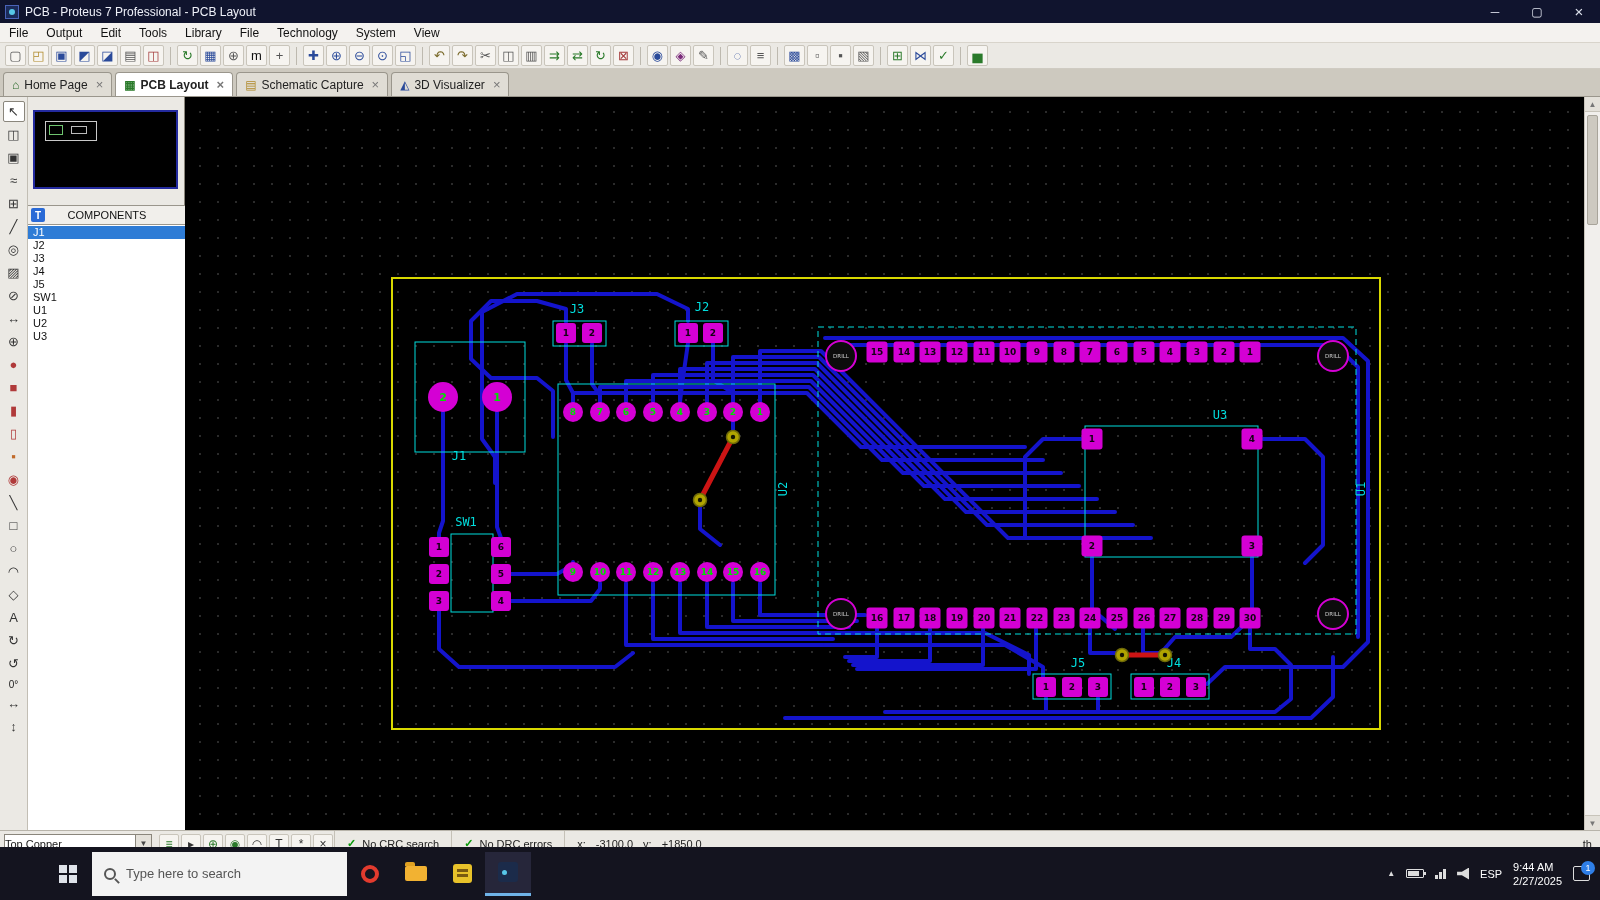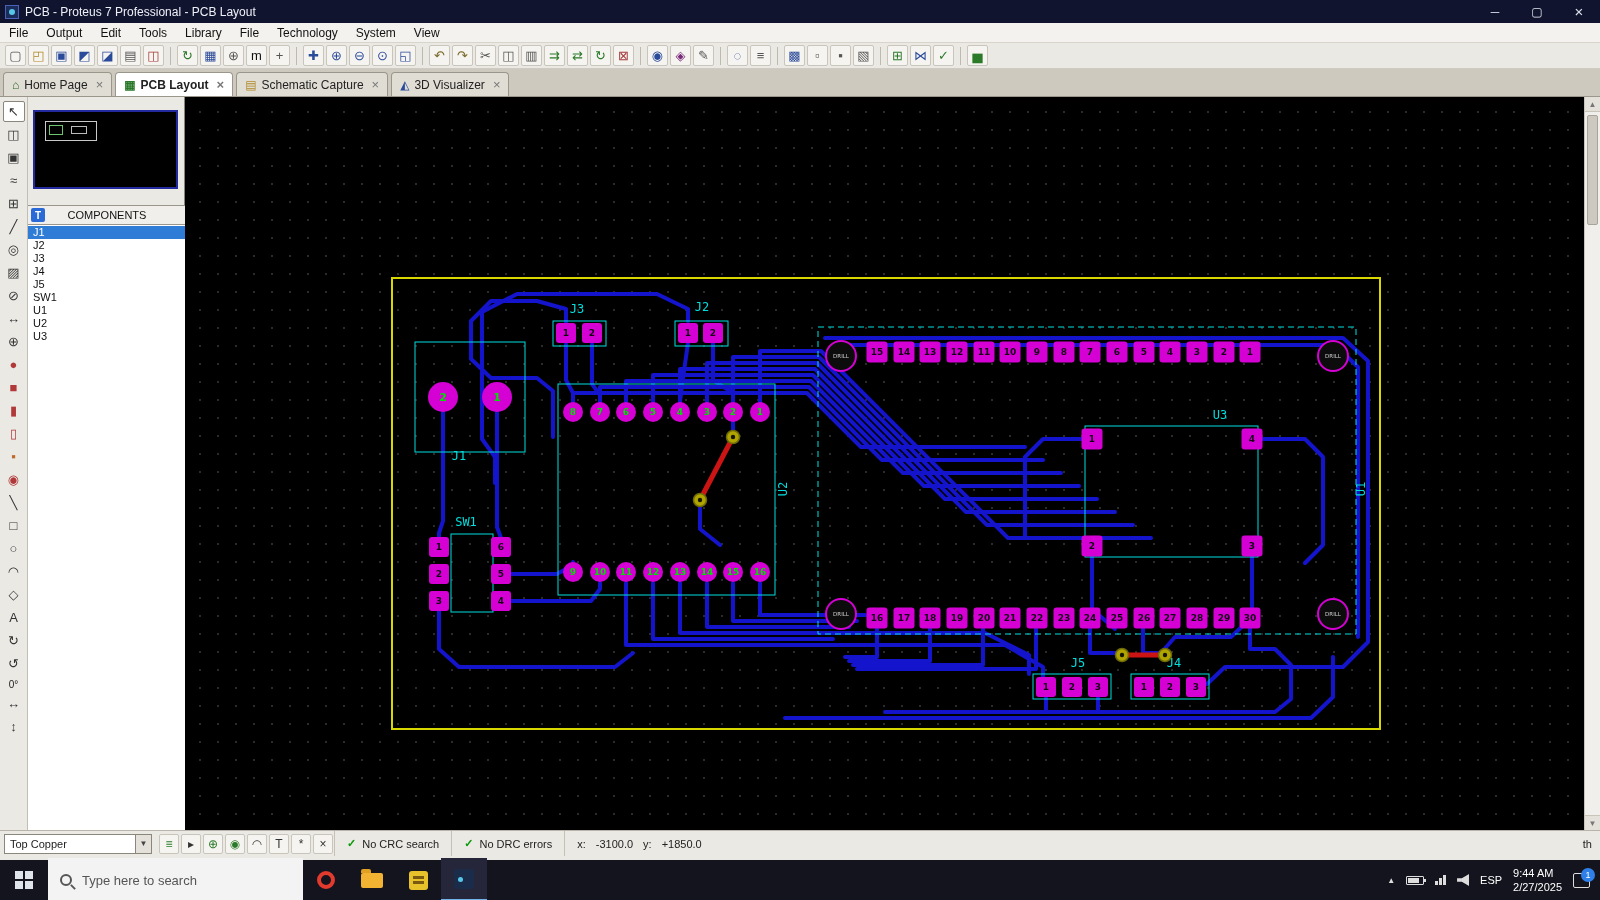--- a/index.html
+++ b/index.html
@@ -55,31 +55,31 @@
 
   
   .vscroll { position:absolute; right:0; top:97px; width:16px; bottom:70px; background:#f1efec; border-left:1px solid #c8c4ba; font-size:8px; color:#777; }
   .vs-arrow { height:15px; display:flex; align-items:center; justify-content:center; background:#e4e1da; border-bottom:1px solid #c8c4ba; }
   .vs-arrow.down { position:absolute; bottom:0; left:0; right:0; border-top:1px solid #c8c4ba; border-bottom:none; }
   .vs-thumb { position:absolute; left:2px; top:18px; width:11px; height:110px; background:#cdc9c0; border:1px solid #a8a49a; border-radius:2px; }
 
   
   .statusbar { position:absolute; left:0; bottom:44px; width:1600px; height:26px; background:#ebe9e4; border-top:1px solid #b8b4aa; display:flex; align-items:center; font-size:11px; color:#222; }
   .layer-select { width:148px; height:20px; margin-left:4px; background:#fff; border:1px solid #8a867c; display:flex; align-items:center; }
-  .layer-select .ltext { flex:1; padding-left:5px; }
+  .layer-select .ltext { flex:1; }
   .layer-select .larrow { width:16px; height:18px; background:#e4e1da; border-left:1px solid #8a867c; display:flex; align-items:center; justify-content:center; font-size:8px; color:#444; }
   .sb-tools { display:flex; margin-left:6px; }
   .sb-icon { width:20px; height:20px; display:flex; align-items:center; justify-content:center; font-size:12px; margin:0 1px; background:#f6f4f0; border:1px solid #c9c5bb; border-radius:2px; }
   .sb-cell { border-left:1px solid #c5c1b7; height:100%; display:flex; align-items:center; padding:0 12px; white-space:nowrap; }
   .sb-check { color:#0a9a0a; font-weight:bold; margin-right:6px; }
   .sb-coords span { margin-right:10px; }
   .sb-right { margin-left:auto; padding-right:8px; }
 
   
-  .taskbar { position:absolute; left:0; bottom:0; width:1600px; height:40px; background:#14141f; display:flex; align-items:center; color:#fff; }
+  .taskbar { position:absolute; left:0; bottom:0; width:1600px; height:53px; background:#14141f; display:flex; align-items:center; color:#fff;padding-left:44px; }
   .start { width:48px; height:44px; display:flex; align-items:center; justify-content:center; }
   .winlogo { display:grid; grid-template-columns:8px 8px; grid-template-rows:8px 8px; gap:2px; }
   .winlogo span { background:#dfe3ea; }
   .searchbox { width:255px; height:44px; background:#f3f3f3; display:flex; align-items:center; color:#555; font-size:13px; }
   .mag { width:12px; height:12px; border:2px solid #555; border-radius:50%; margin:0 10px 0 12px; position:relative; }
   .mag::after { content:""; position:absolute; width:6px; height:2px; background:#555; transform:rotate(45deg); left:8px; top:10px; }
   .taskapp { width:46px; height:44px; display:flex; align-items:center; justify-content:center; position:relative; }
   .taskapp.active { background:#26263a; border-bottom:3px solid #6fb3e8; }
   .ic-ring { width:18px; height:18px; border:4px solid #e23b2e; border-radius:50%; }
   .ic-folder { width:22px; height:15px; background:#f2b232; border-radius:2px; position:relative; }

